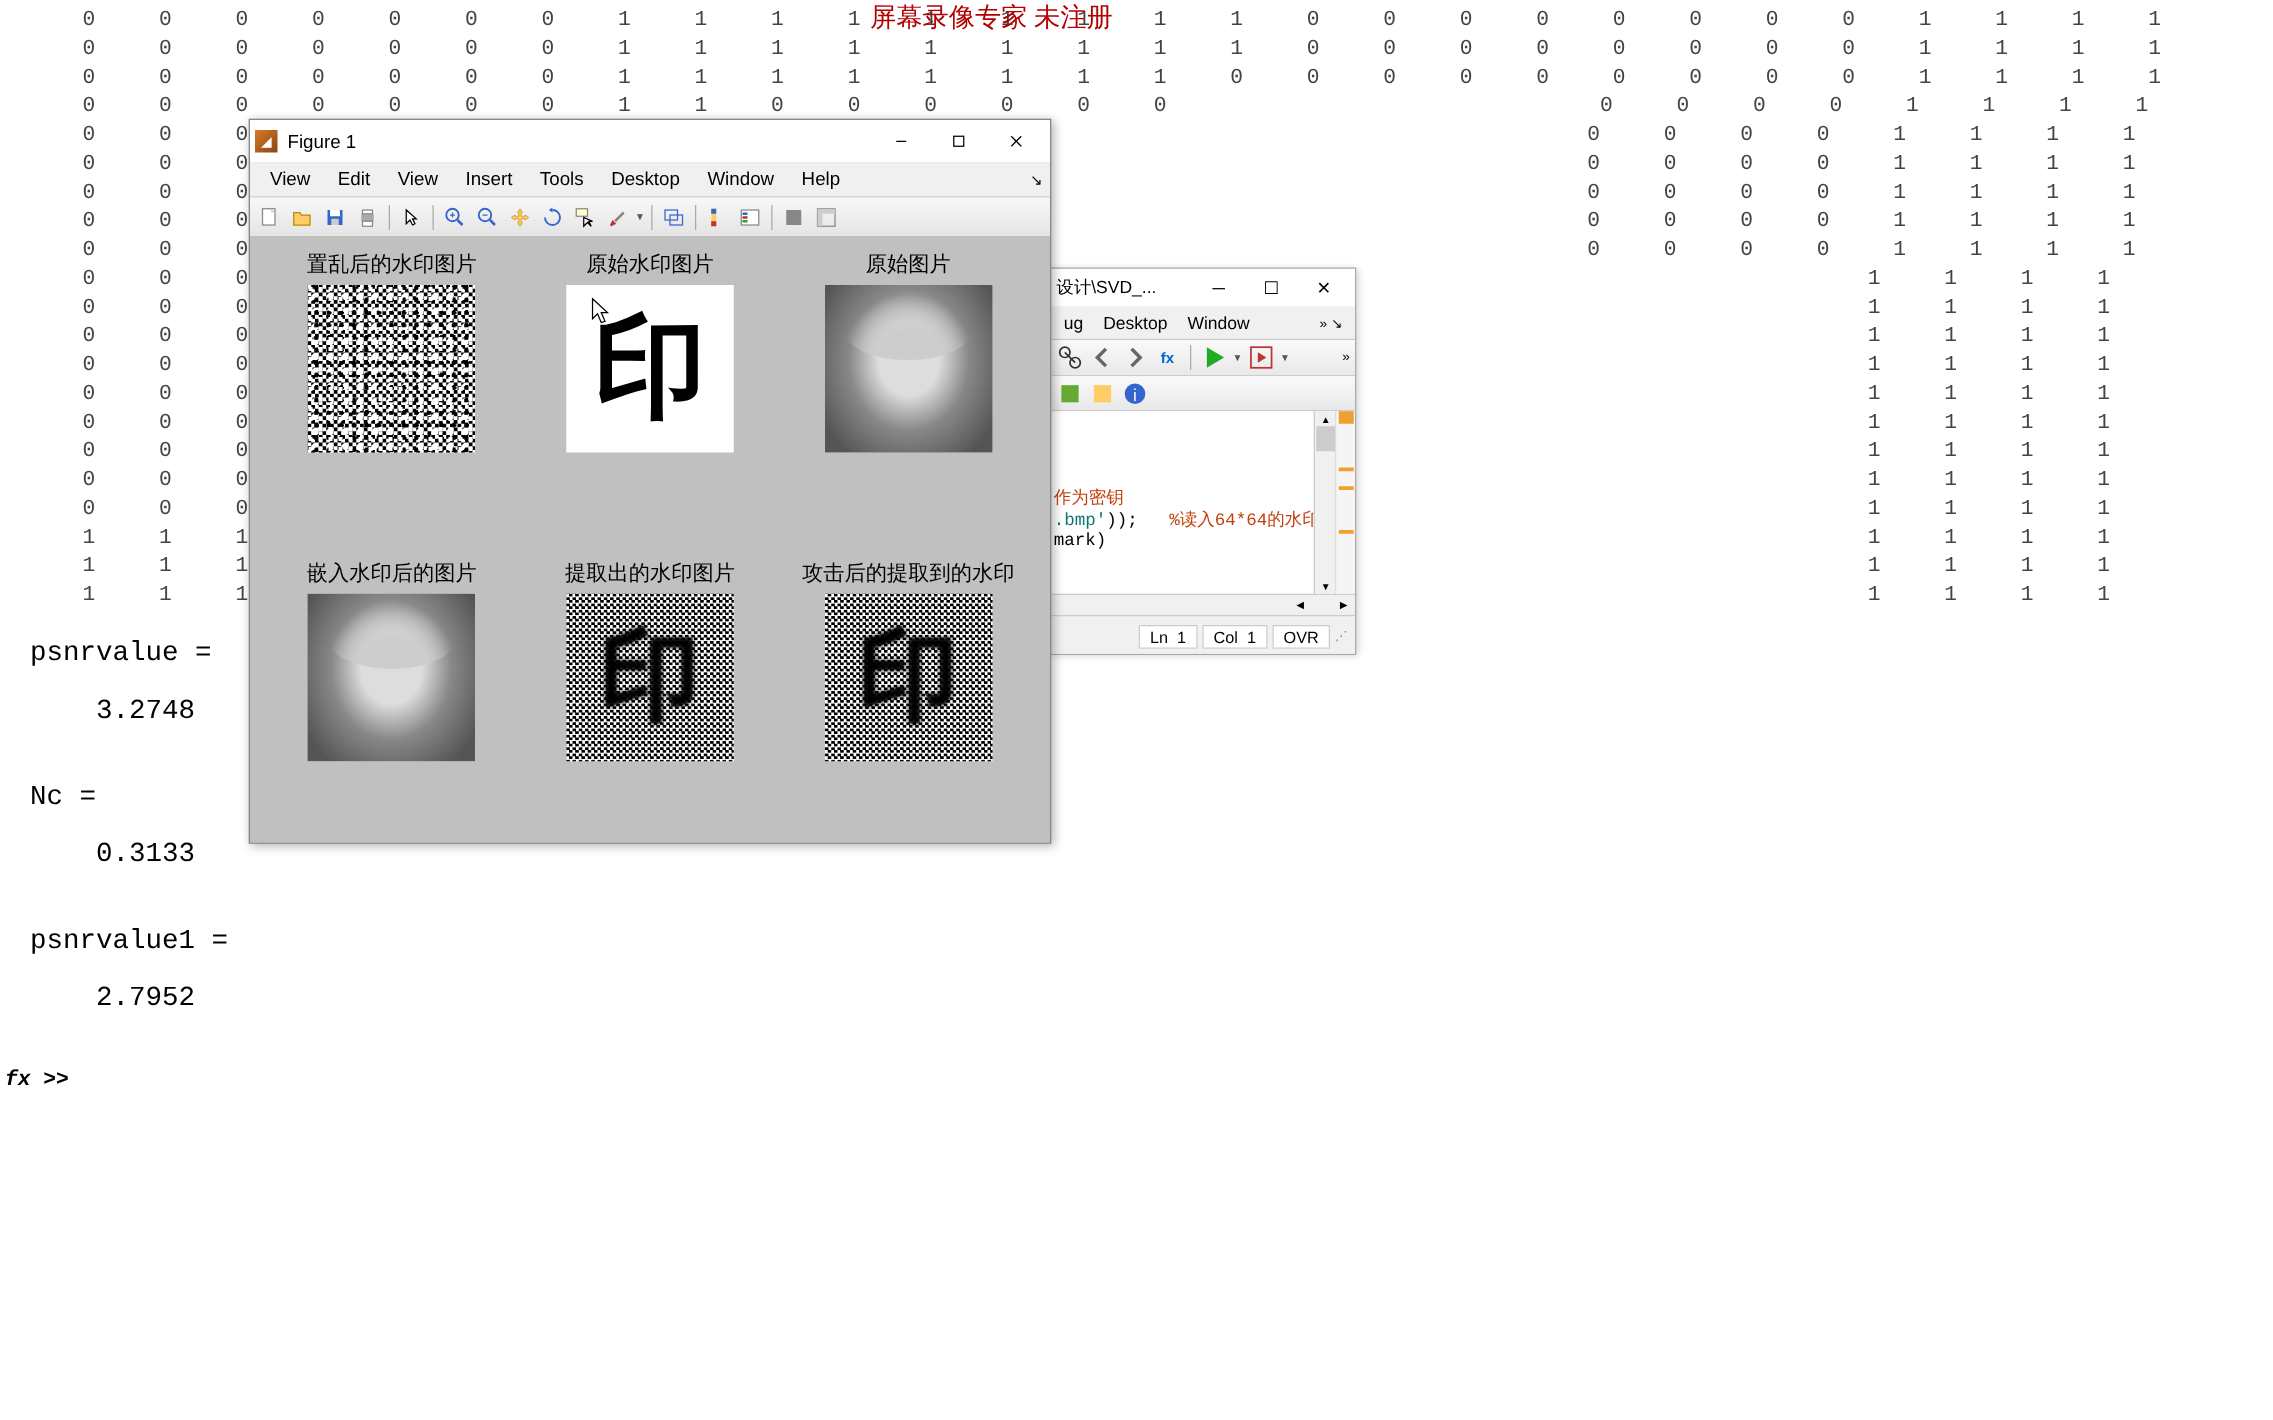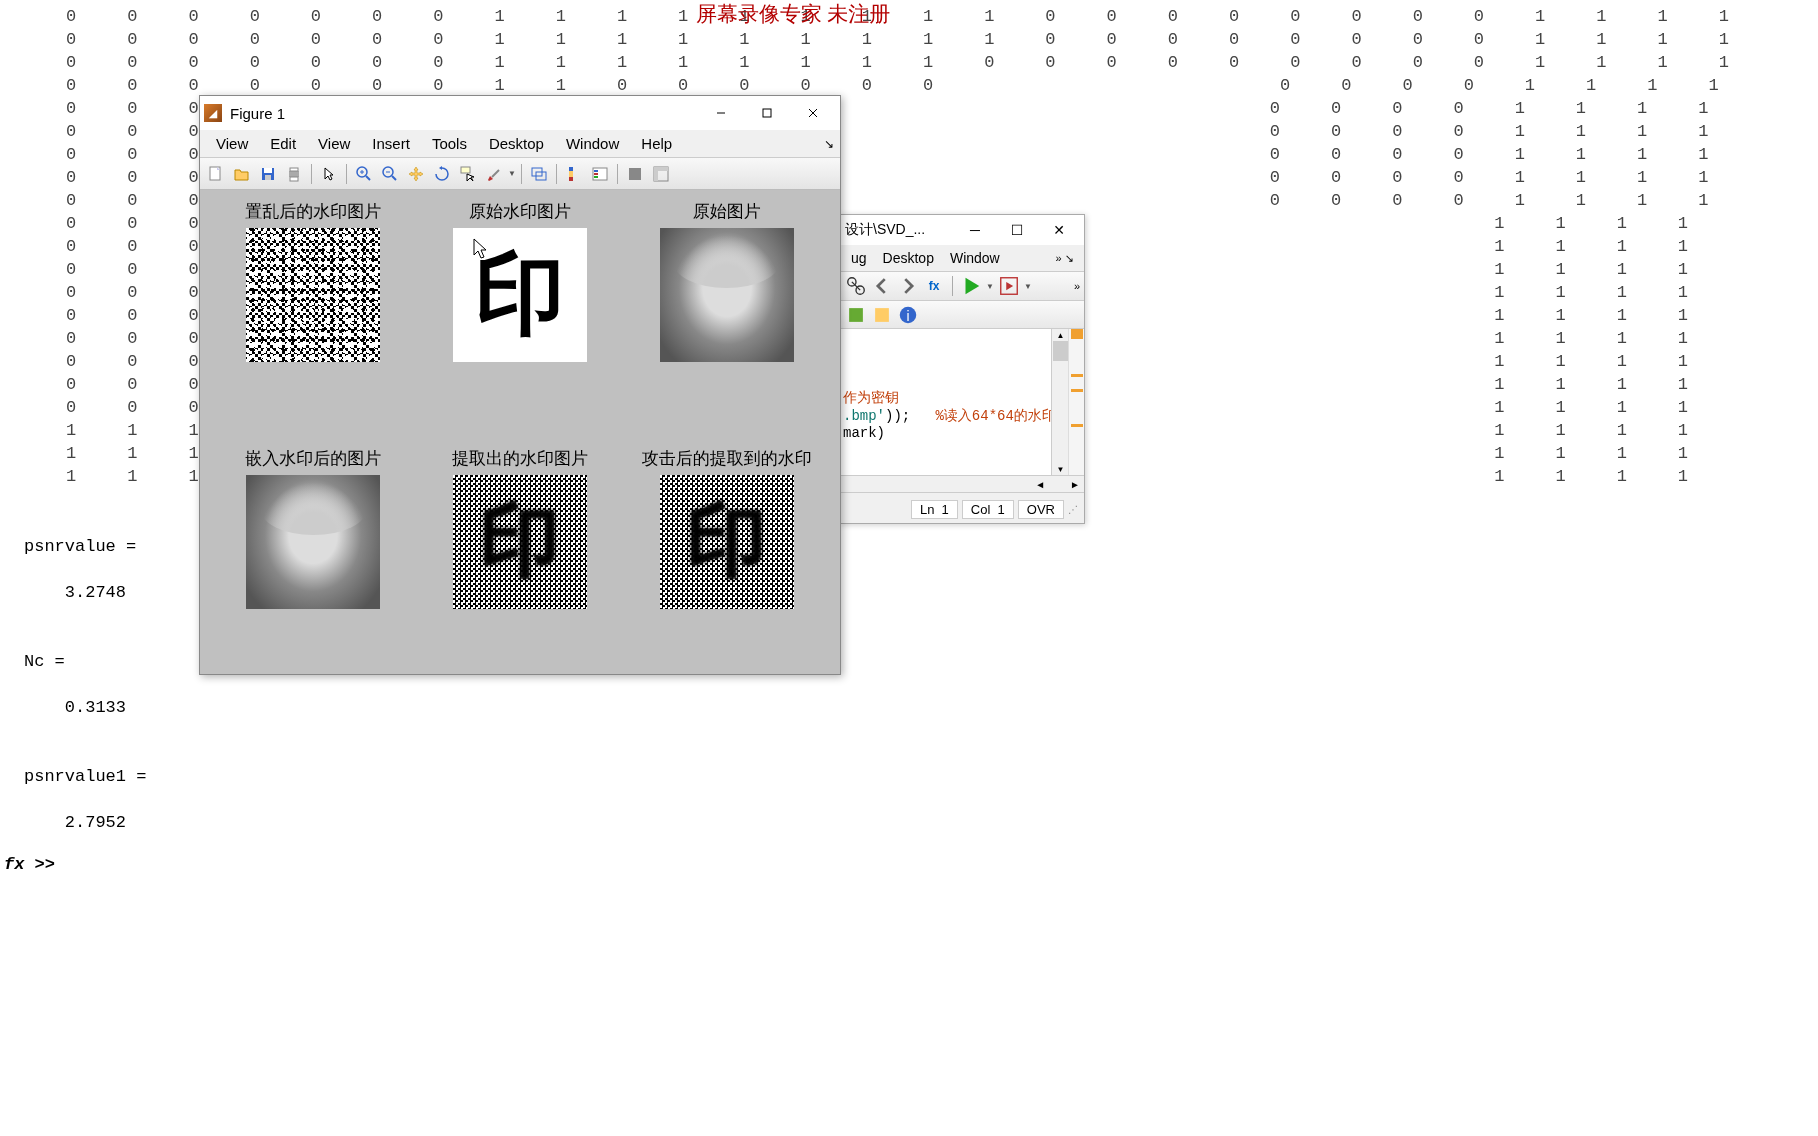--- a/index.html
+++ b/index.html
@@ -32,24 +32,24 @@
     left: 696px;
     color: #b30000;
     font-size: 21px;
     font-family: "SimSun", serif;
     z-index: 2;
   }
   
   
   .output {
     position: absolute;
-    top: 535px;
+    top: 511px;
     left: 24px;
     font-family: "Courier New", monospace;
-    font-size: 17px;
+    font-size: 22px;
     line-height: 23px;
     white-space: pre;
     z-index: 1;
   }
   .prompt {
     position: absolute;
     top: 855px;
     left: 4px;
     font-family: "Courier New", monospace;
     font-size: 17px;

